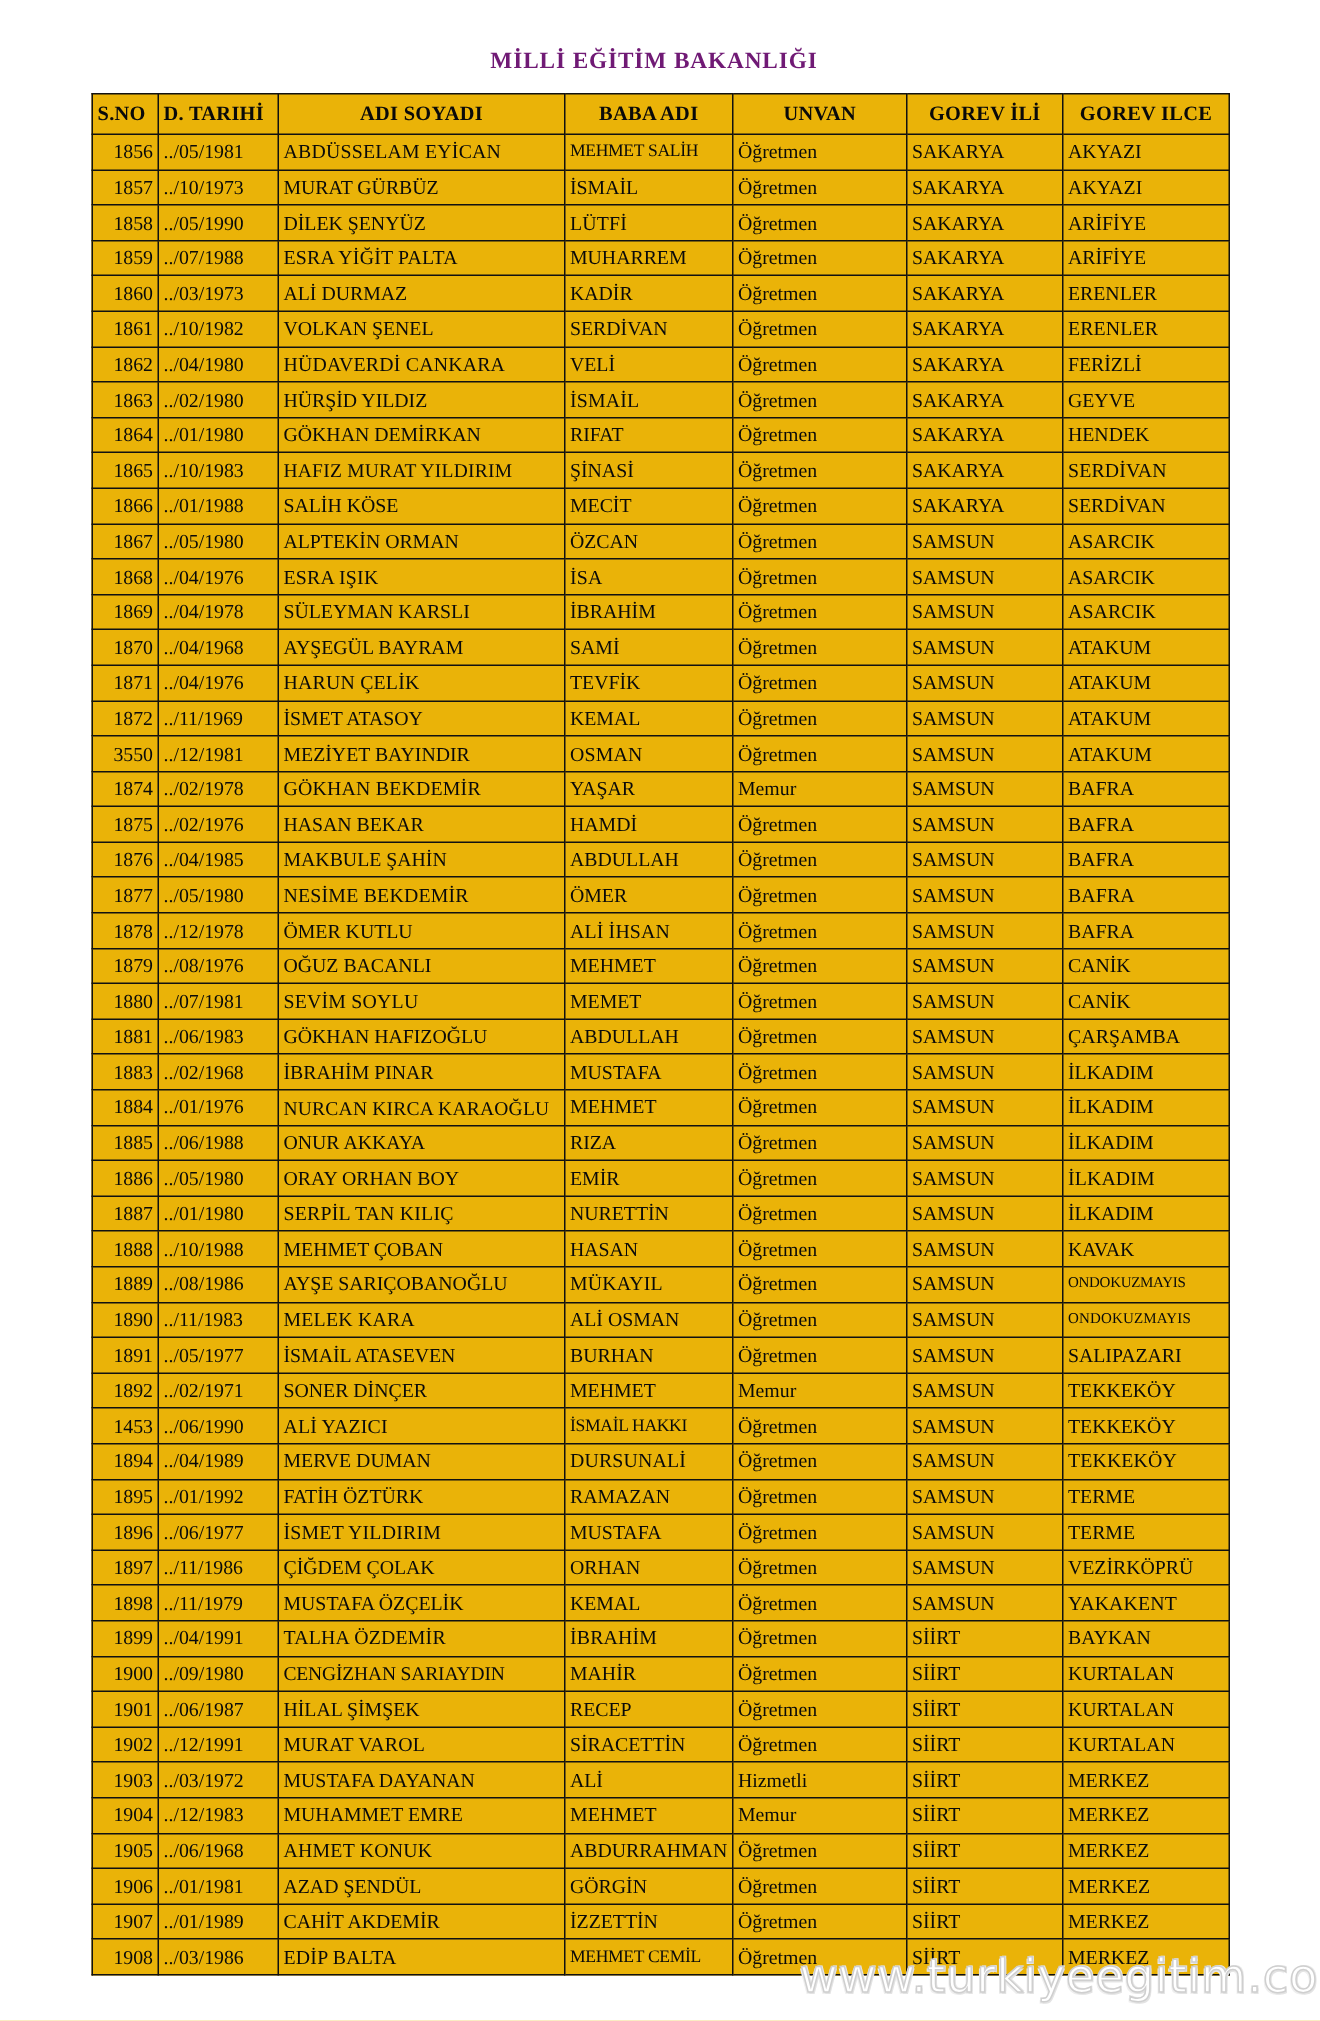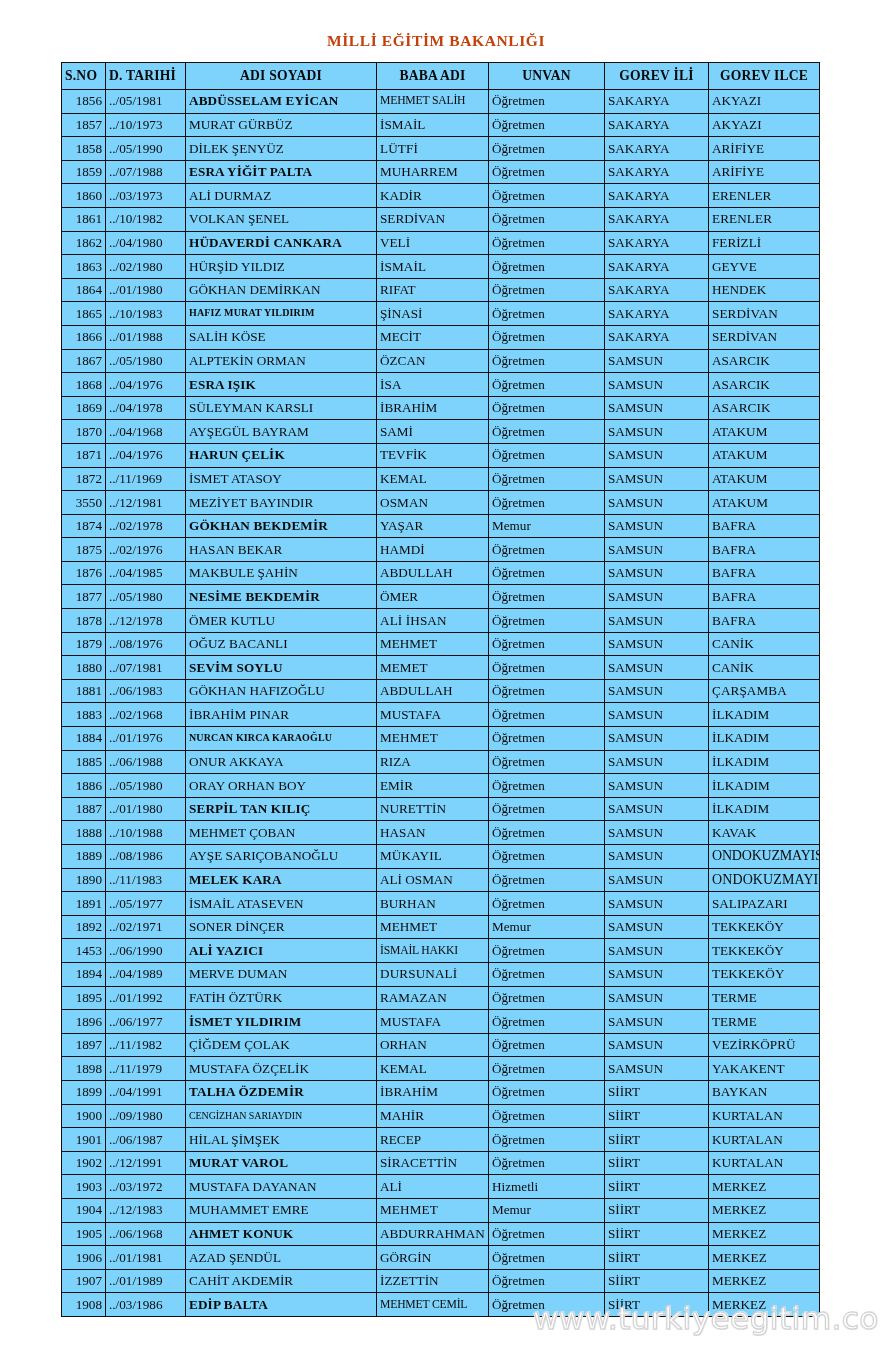--- a/index.html
+++ b/index.html
@@ -25,36 +25,36 @@
   .doc-title {
     position: absolute;
     top: 32px;
     left: 0;
     width: 872px;
     text-align: center;
     font-family: "Liberation Serif", serif;
     font-weight: bold;
     font-size: 15.5px;
     letter-spacing: 0.6px;
-    color: #c2410c;
+    color: #701a75;
   }
 
   
   .table-wrap {
     position: absolute;
     top: 62px;
     left: 61px;
     width: 758px;
   }
 
   table.roster {
     border-collapse: collapse;
     width: 758px;
     table-layout: fixed;
-    background: #7dd3fc;
+    background: #eab308;
   }
 
   table.roster th,
   table.roster td {
     border: 1px solid #111;
     padding: 0 3px;
     font-size: 13.2px;
     line-height: 1.04;
     height: 22.6px;
     vertical-align: middle;
@@ -94,28 +94,28 @@
   td.name, td.father, td.prov, td.dist {
     text-align: left;
   }
   td.unvan {
     text-align: left;
     font-size: 12.4px;
     margin-left: 40px;
   }
 
   
-  tbody tr:nth-child(3n+1) td.name   { letter-spacing: 0.15px; font-weight: bold; }
+  tbody tr:nth-child(3n+1) td.name   { letter-spacing: 0.15px; }
   tbody tr:nth-child(4n+2) td.dist   { letter-spacing: 0.1px; }
   tbody tr:nth-child(5n+3) td.father { letter-spacing: 0.12px; }
 
   
-  td.name.long   { font-size: 10px; letter-spacing: -0.1px; margin-left: 36px; }
+  td.name.long   { font-size: 13px; letter-spacing: -0.1px; margin-left: 36px; }
   td.father.long { font-size: 11.7px; letter-spacing: -0.2px; margin-top: 20px; }
-  td.dist.long   { font-size: 14px; letter-spacing: -0.2px; }
+  td.dist.long   { font-size: 10px; letter-spacing: -0.2px; }
 
   
   .watermark {
     position: absolute;
     left: 533px;
     top: 1300px;
     font-family: "DejaVu Sans", sans-serif;
     font-size: 31px;
     font-weight: 400;
     letter-spacing: 0.5px;
@@ -514,21 +514,21 @@
             <td class="sno">1896</td>
             <td class="date">../06/1977</td>
             <td class="name">İSMET YILDIRIM</td>
             <td class="father">MUSTAFA</td>
             <td class="unvan">Öğretmen</td>
             <td class="prov">SAMSUN</td>
             <td class="dist">TERME</td>
           </tr>
           <tr>
             <td class="sno">1897</td>
-            <td class="date">../11/1982</td>
+            <td class="date">../11/1986</td>
             <td class="name">ÇİĞDEM ÇOLAK</td>
             <td class="father">ORHAN</td>
             <td class="unvan">Öğretmen</td>
             <td class="prov">SAMSUN</td>
             <td class="dist">VEZİRKÖPRÜ</td>
           </tr>
           <tr>
             <td class="sno">1898</td>
             <td class="date">../11/1979</td>
             <td class="name">MUSTAFA ÖZÇELİK</td>

